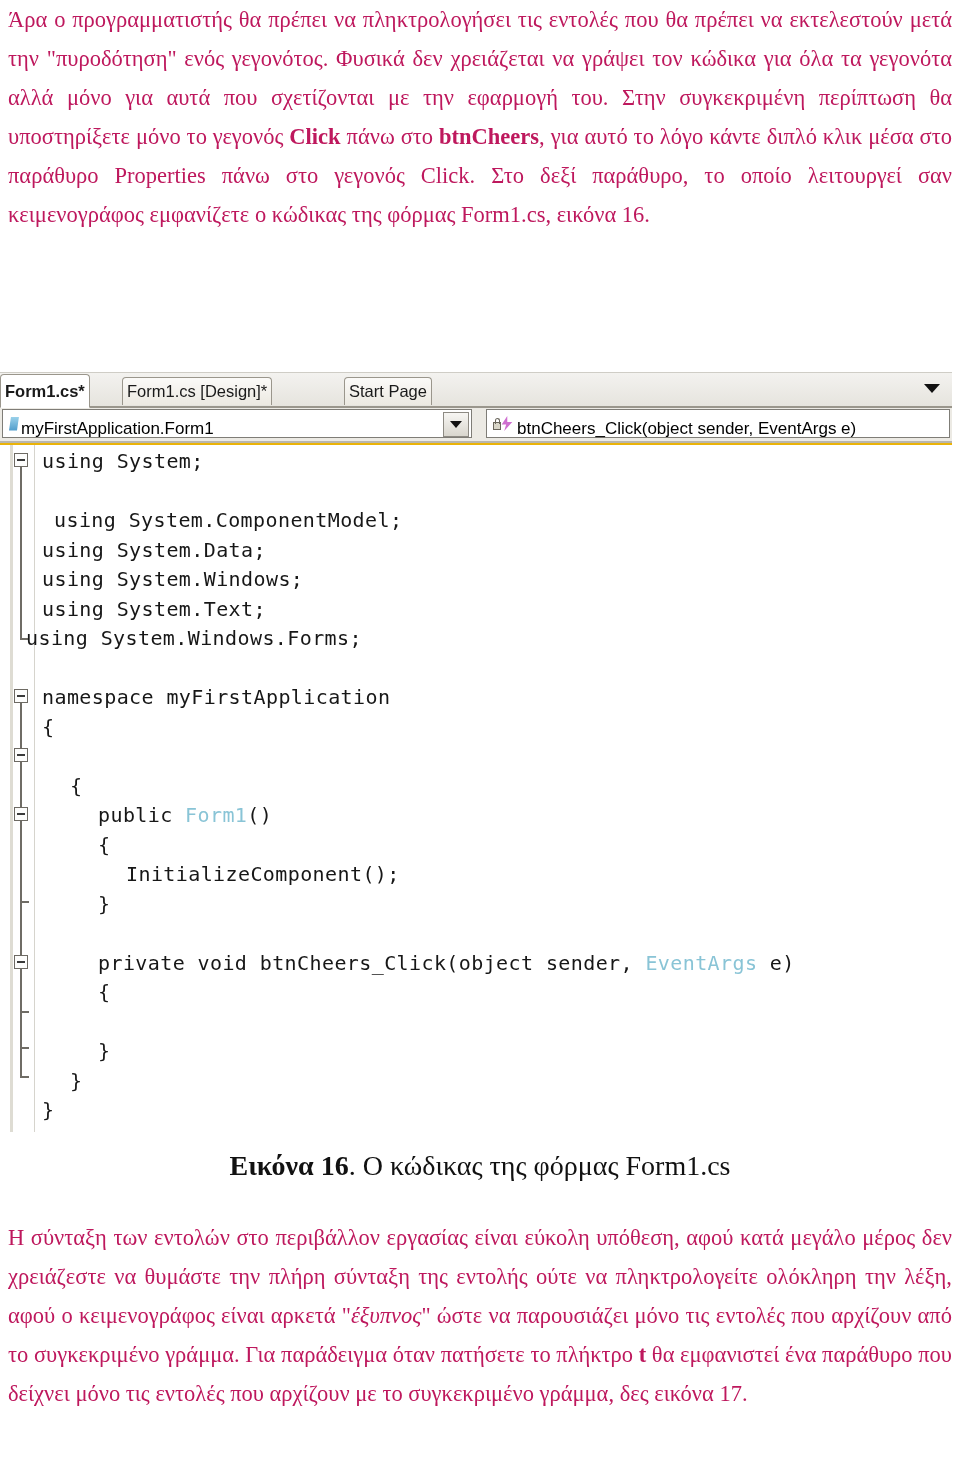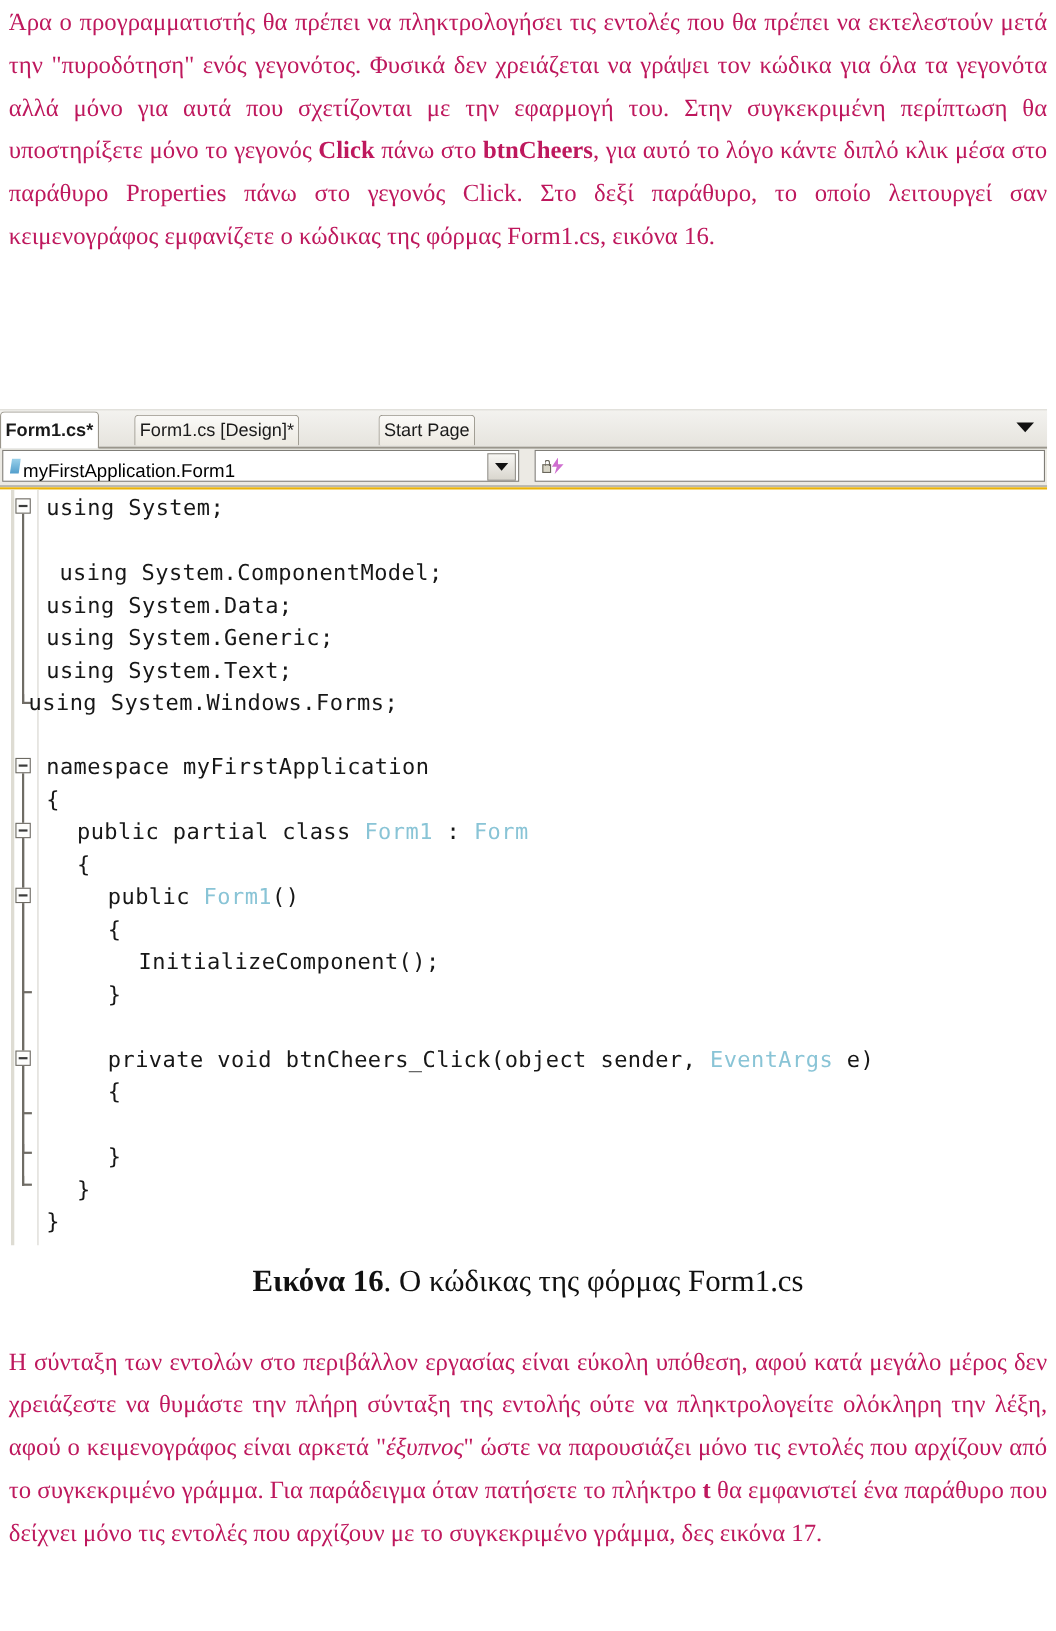--- a/index.html
+++ b/index.html
@@ -221,20 +221,21 @@
         <span class="combo-text">myFirstApplication.Form1</span>
         <span class="combo-btn">
             <i></i>
           </span>
       </div>
       <div class="combo" id="combo-right">
         <span class="evt-icon">
             <span class="lock"></span>
             <span class="bolt"></span>
           </span>
+        <span class="combo-text">btnCheers_Click(object sender, EventArgs e)</span>
       </div>
     </div>
 
     <div class="codepane">
       <div class="gutter">
         <div class="gutter-bar"></div>
       </div>
 
       <div class="fold" style="left:14px;top:8px;"></div>
       <div class="vline" style="left:20px;top:22px;height:172px;"></div>
@@ -251,27 +252,26 @@
       <div class="fold" style="left:14px;top:362px;"></div>
       <div class="tick" style="left:20px;top:456px;"></div>
 
       <div class="fold" style="left:14px;top:510px;"></div>
       <div class="tick" style="left:20px;top:566px;"></div>
 
       <div class="code" id="code-lines">
           <div class="ln" style="top: 2px; left: 42px;">using System;</div>
           <div class="ln" style="top: 61px; left: 42px; margin-left: 12px;">using System.ComponentModel;</div>
           <div class="ln" style="top: 90.5px; left: 42px;">using System.Data;</div>
-          <div class="ln" style="top: 120px; left: 42px;">using System.Generic;</div>
+          <div class="ln" style="top: 120px; left: 42px;">using System.Windows;</div>
           <div class="ln" style="top: 149.5px; left: 42px;">using System.Text;</div>
           <div class="ln" style="top: 179px; left: 26px;">using System.Windows.Forms;</div>
           <div class="ln" style="top: 208.5px; left: 42px;">&nbsp;</div>
           <div class="ln" style="top: 238px; left: 42px;">namespace myFirstApplication</div>
           <div class="ln" style="top: 267.5px; left: 42px;">{</div>
-          <div class="ln" style="top: 297px; left: 70px;">public partial class <span class="typ">Form1</span> : <span class="typ">Form</span></div>
           <div class="ln" style="top: 326.5px; left: 70px;">{</div>
           <div class="ln" style="top: 356px; left: 98px;">public <span class="typ">Form1</span>()</div>
           <div class="ln" style="top: 385.5px; left: 98px;">{</div>
           <div class="ln" style="top: 415px; left: 126px;">InitializeComponent();</div>
           <div class="ln" style="top: 444.5px; left: 98px;">}</div>
           <div class="ln" style="top: 474px; left: 42px;">&nbsp;</div>
           <div class="ln" style="top: 503.5px; left: 98px;">private void btnCheers_Click(object sender, <span class="typ">EventArgs</span> e)</div>
           <div class="ln" style="top: 533px; left: 98px;">{</div>
           <div class="ln" style="top: 562.5px; left: 42px;">&nbsp;</div>
           <div class="ln" style="top: 592px; left: 98px;">}</div>

